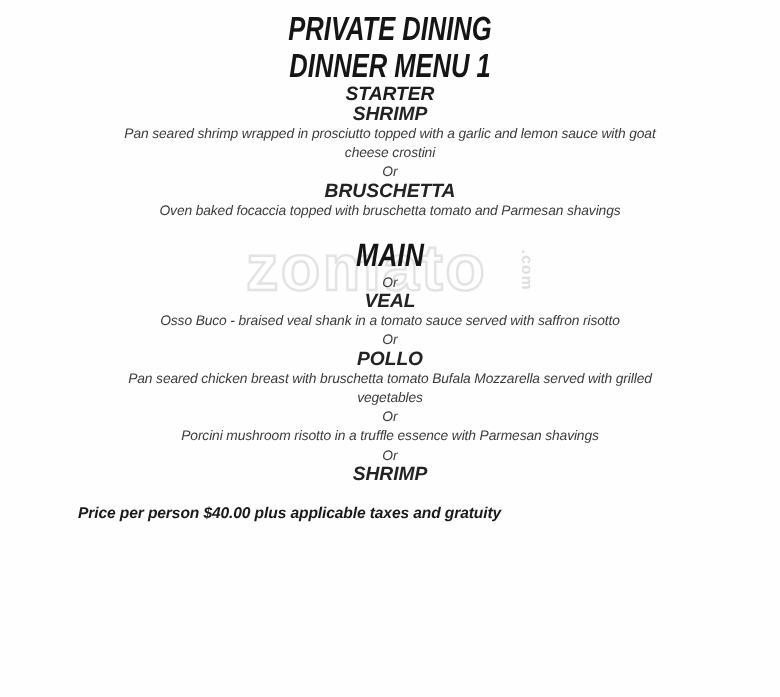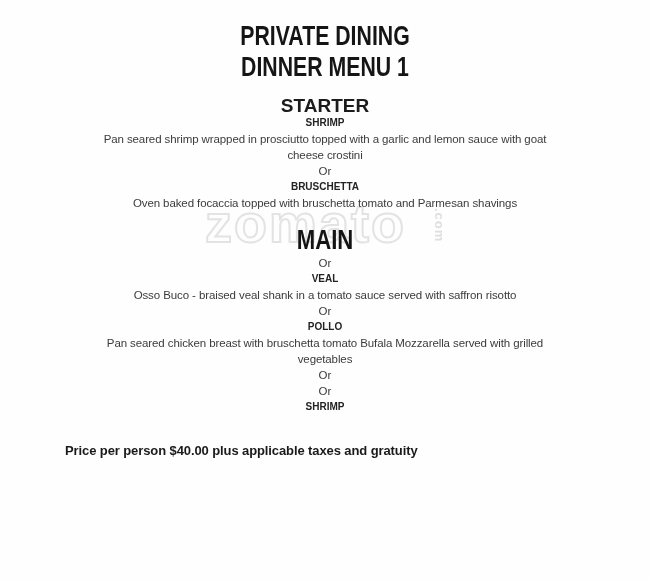--- a/index.html
+++ b/index.html
@@ -18,51 +18,51 @@
   .watermark {
     position: absolute;
     left: 203px;
     top: 194px;
     pointer-events: none;
   }
   .content {
     position: relative;
     width: 520px;
     margin: 0 auto;
-    padding-top: 20px;
+    padding-top: 8px;
     text-align: center;
     color: #222222;
+    font-style: italic;
   }
   .title-line {
     font-size: 28px;
     font-weight: bold;
     line-height: 31px;
     color: #151515;
     transform: scaleX(0.76);
     transform-origin: 50% 50%;
     white-space: nowrap;
   }
   .section-heading-starter {
-    font-size: 19px;
+    font-size: 16px;
     font-weight: bold;
     line-height: 18px;
-    margin-top: 15px;
     color: #1c1c1c;
   }
   .section-heading-main {
     font-size: 27px;
     font-weight: bold;
     line-height: 30px;
     margin-top: 14px;
     color: #141414;
     transform: scaleX(0.82);
     transform-origin: 50% 50%;
   }
   .item-name {
-    font-size: 10px;
+    font-size: 16px;
     font-weight: bold;
     line-height: 16px;
     color: #232323;
   }
   .item-desc {
     font-size: 11.5px;
     line-height: 16px;
     color: #3b3b3b;
     letter-spacing: -0.1px;
     white-space: pre-line;
@@ -70,21 +70,21 @@
   .or-sep {
     font-size: 11.5px;
     line-height: 16px;
     color: #3b3b3b;
   }
   .price-note {
     font-size: 13px;
     font-weight: bold;
     line-height: 16px;
     text-align: left;
-    margin-top: 28px;
+    margin-top: 16px;
     color: #1a1a1a;
     letter-spacing: -0.1px;
   }
 </style>
 </head>
 <body>
 
 <div class="page">
 
   <svg class="watermark" width="245" height="64" viewBox="0 0 245 64" aria-hidden="true">
@@ -129,20 +129,21 @@
 
       <div>
         <div class="item-name">POLLO</div>
         <div class="item-desc">Pan seared chicken breast with bruschetta tomato Bufala Mozzarella served with grilled
 vegetables</div>
       </div>
 
       <div class="or-sep">Or</div>
 
       <div>
+        <div class="item-desc">Porcini mushroom risotto in a truffle essence with Parmesan shavings</div>
       </div>
 
       <div class="or-sep">Or</div>
 
       <div>
         <div class="item-name">SHRIMP</div>
       </div>
     </div>
 
     <div class="price-note">Price per person $40.00 plus applicable taxes and gratuity</div>

